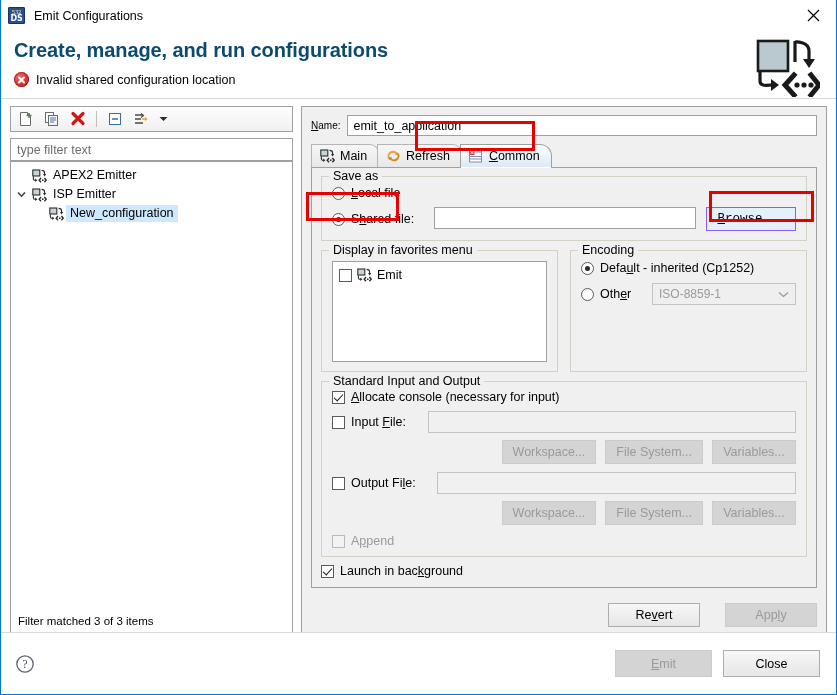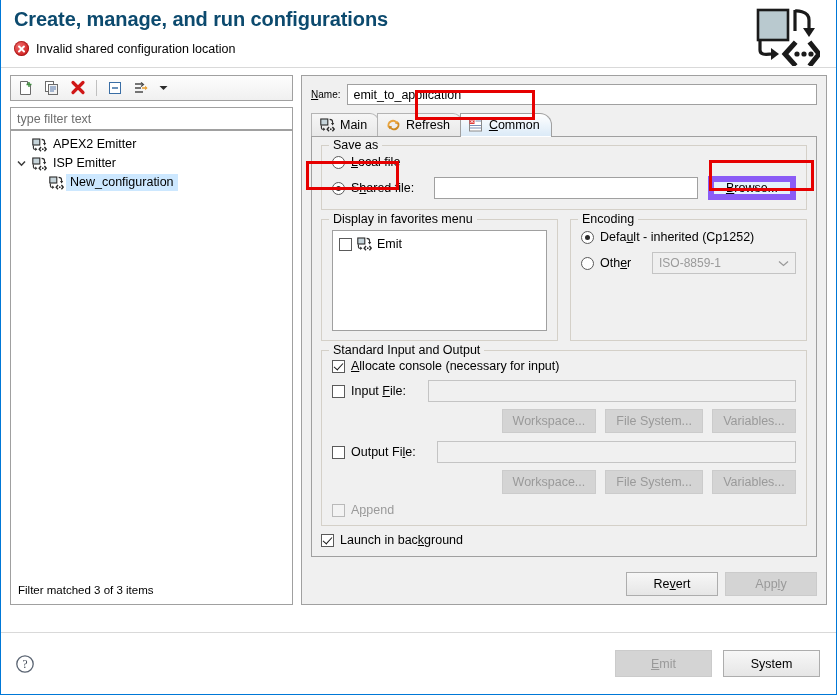--- a/index.html
+++ b/index.html
@@ -280,22 +280,23 @@
 
   .btn {
     height: 24px; min-width: 84px;
     border: 1px solid #adadad;
     background: linear-gradient(to bottom,#f7f7f7,#e6e6e6);
     display:flex; align-items:center; justify-content:center;
     font-size:12.5px; cursor:default; padding: 0 10px;
     white-space:nowrap;
   }
   .btn.focusbtn {
-    border: 6px solid #8b5cf6;
+    border: 1px solid #8b5cf6;
     background: #e4f1fb;
+    font-family: Liberation Mono, monospace;
   }
   .btn.disabled {
     color:#9a9a9a;
     border-color:#cbcbcb;
     background:#d4d4d4;
   }
   .btn u { text-decoration: underline; }
 
   
   .redbox {
@@ -314,25 +315,25 @@
   .fav-item { display:flex; align-items:center; gap:5px; font-size:12.5px; }
 
   .combo {
     flex:1; height: 22px;
     border:1px solid #c4c4c4; background:#efefef;
     display:flex; align-items:center; justify-content:space-between;
     padding: 0 6px 0 6px; color:#9a9a9a; font-size:12px;
     min-width:0;
   }
 
-  .row { display:flex; align-items:center; }
+  .row { display:flex; }
   .btn-row { display:flex; gap:9px; justify-content:flex-end; margin-top:7px; }
 
   .applybar {
-    display:flex; justify-content:flex-end; gap:7px;
+    display:flex; justify-content:flex-end; gap:25px;
     padding: 6px 9px 8px 9px;
   }
 
   
   .footer {
     position:absolute; left:0; right:0; bottom:0;
     height: 62px;
     background: #ffffff;
     border-top: 1px solid #d9d9d9;
     display:flex; align-items:center;
@@ -341,20 +342,32 @@
   .help-icon { width:20px; height:20px; }
   .footer-spacer { flex:1; }
   .footer-btns { display:flex; gap:11px; }
   .footer-btns .btn { min-width: 97px; height: 27px; }
 </style>
 </head>
 <body>
 
 <div class="window">
 
+  <div class="titlebar">
+    <div class="title-icon">
+      <div class="ti-top">532</div>
+      <div class="ti-bot">DS</div>
+    </div>
+    <div class="title-text">Emit Configurations</div>
+    <div class="titlebar-close">
+      <svg width="13" height="13" viewBox="0 0 13 13">
+        <path d="M1 1 L12 12 M12 1 L1 12" stroke="#000" stroke-width="1.2" fill="none"></path>
+      </svg>
+    </div>
+  </div>
 
   <div class="header">
     <div class="header-title">Create, manage, and run configurations</div>
     <div class="header-msg">
       <div class="error-icon"></div>
       <span>Invalid shared configuration location</span>
     </div>
     <div class="banner-icon">
       <svg width="66" height="62" viewBox="0 0 66 62">
         <rect x="4" y="6" width="30" height="30" fill="#b9c9cf" stroke="#1a1a1a" stroke-width="2.6"></rect>
@@ -683,18 +696,18 @@
         <circle cx="10" cy="10" r="8.2" fill="#fff" stroke="#5a6472" stroke-width="1.3"></circle>
         <text x="10" y="14.3" text-anchor="middle" font-family="Liberation Serif, serif" font-size="11.5" fill="#3a4350">?</text>
       </svg>
     </div>
     <div class="footer-spacer"></div>
     <div class="footer-btns">
       <div class="btn disabled">
           <span><u>E</u>mit</span>
         </div>
       <div class="btn">
-          <span>System</span>
+          <span>Close</span>
         </div>
     </div>
   </div>
 
 </div>
 
 </body></html>

